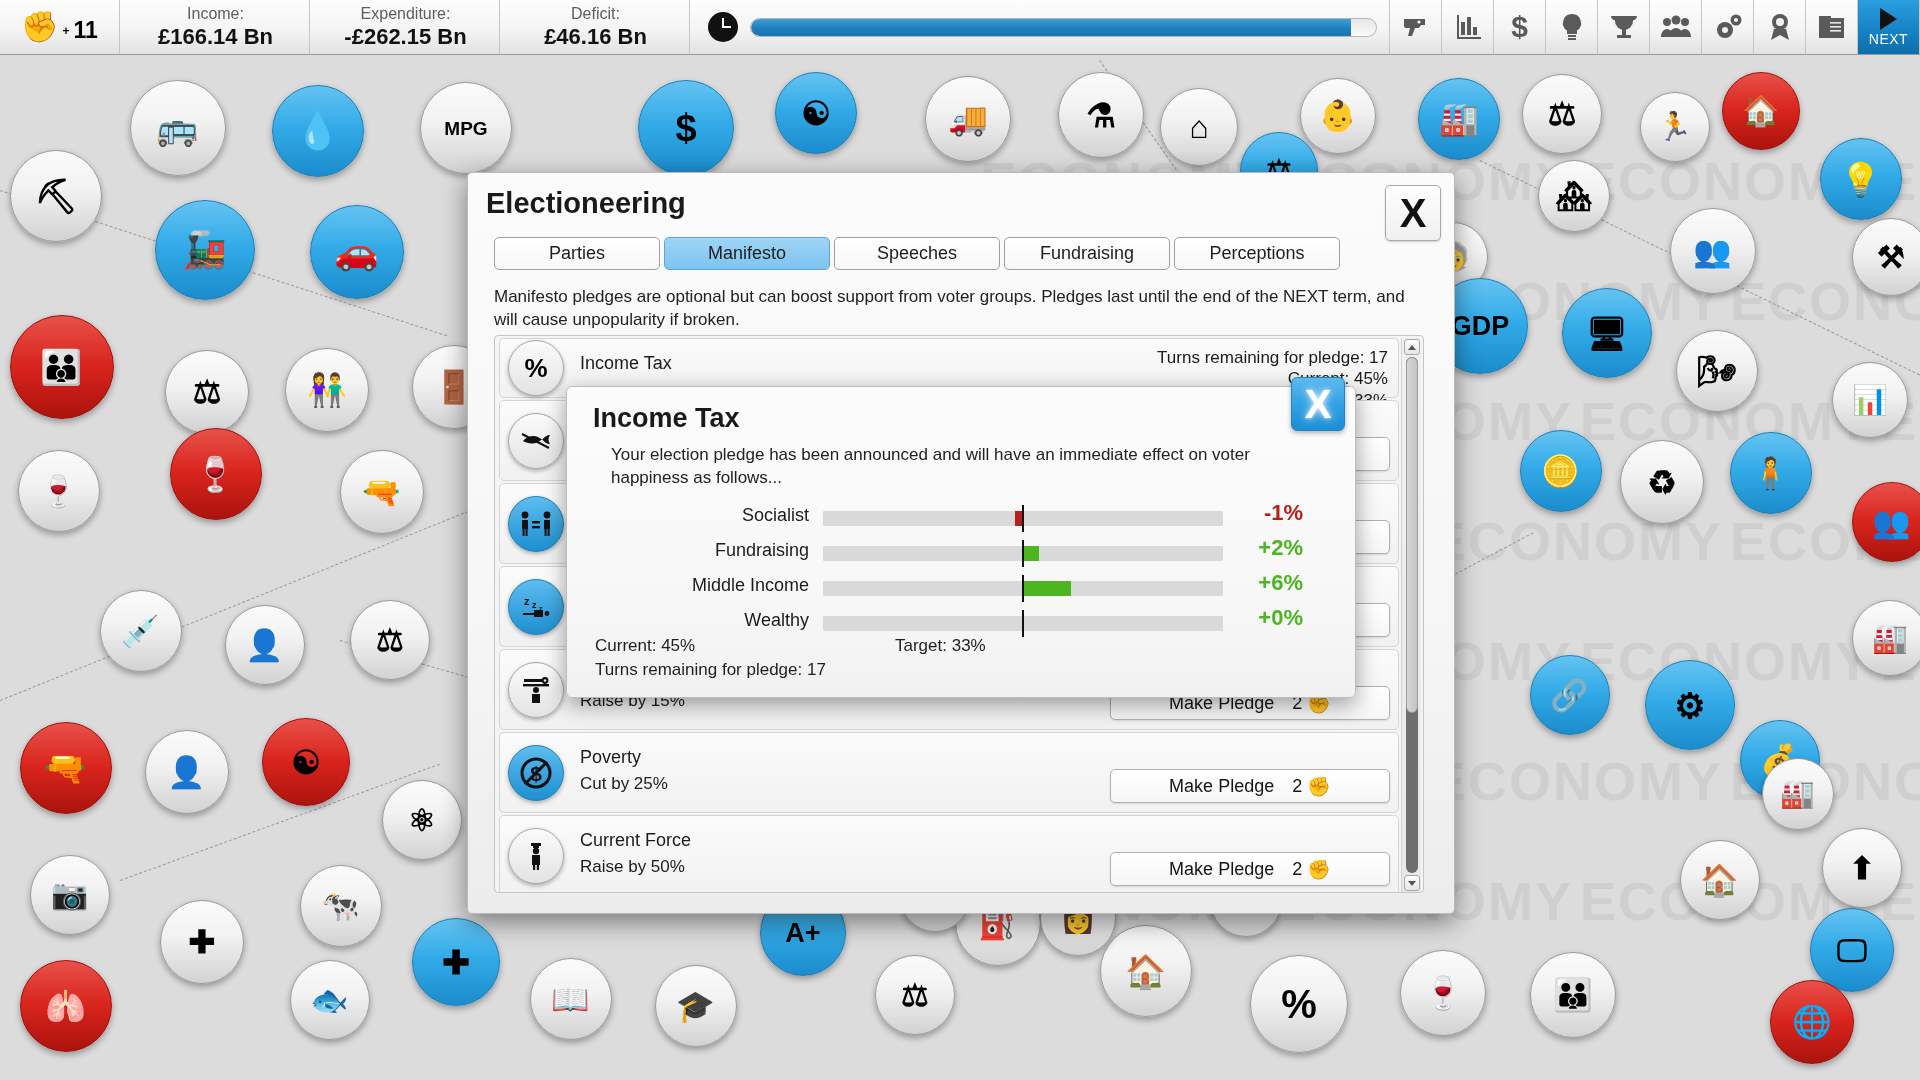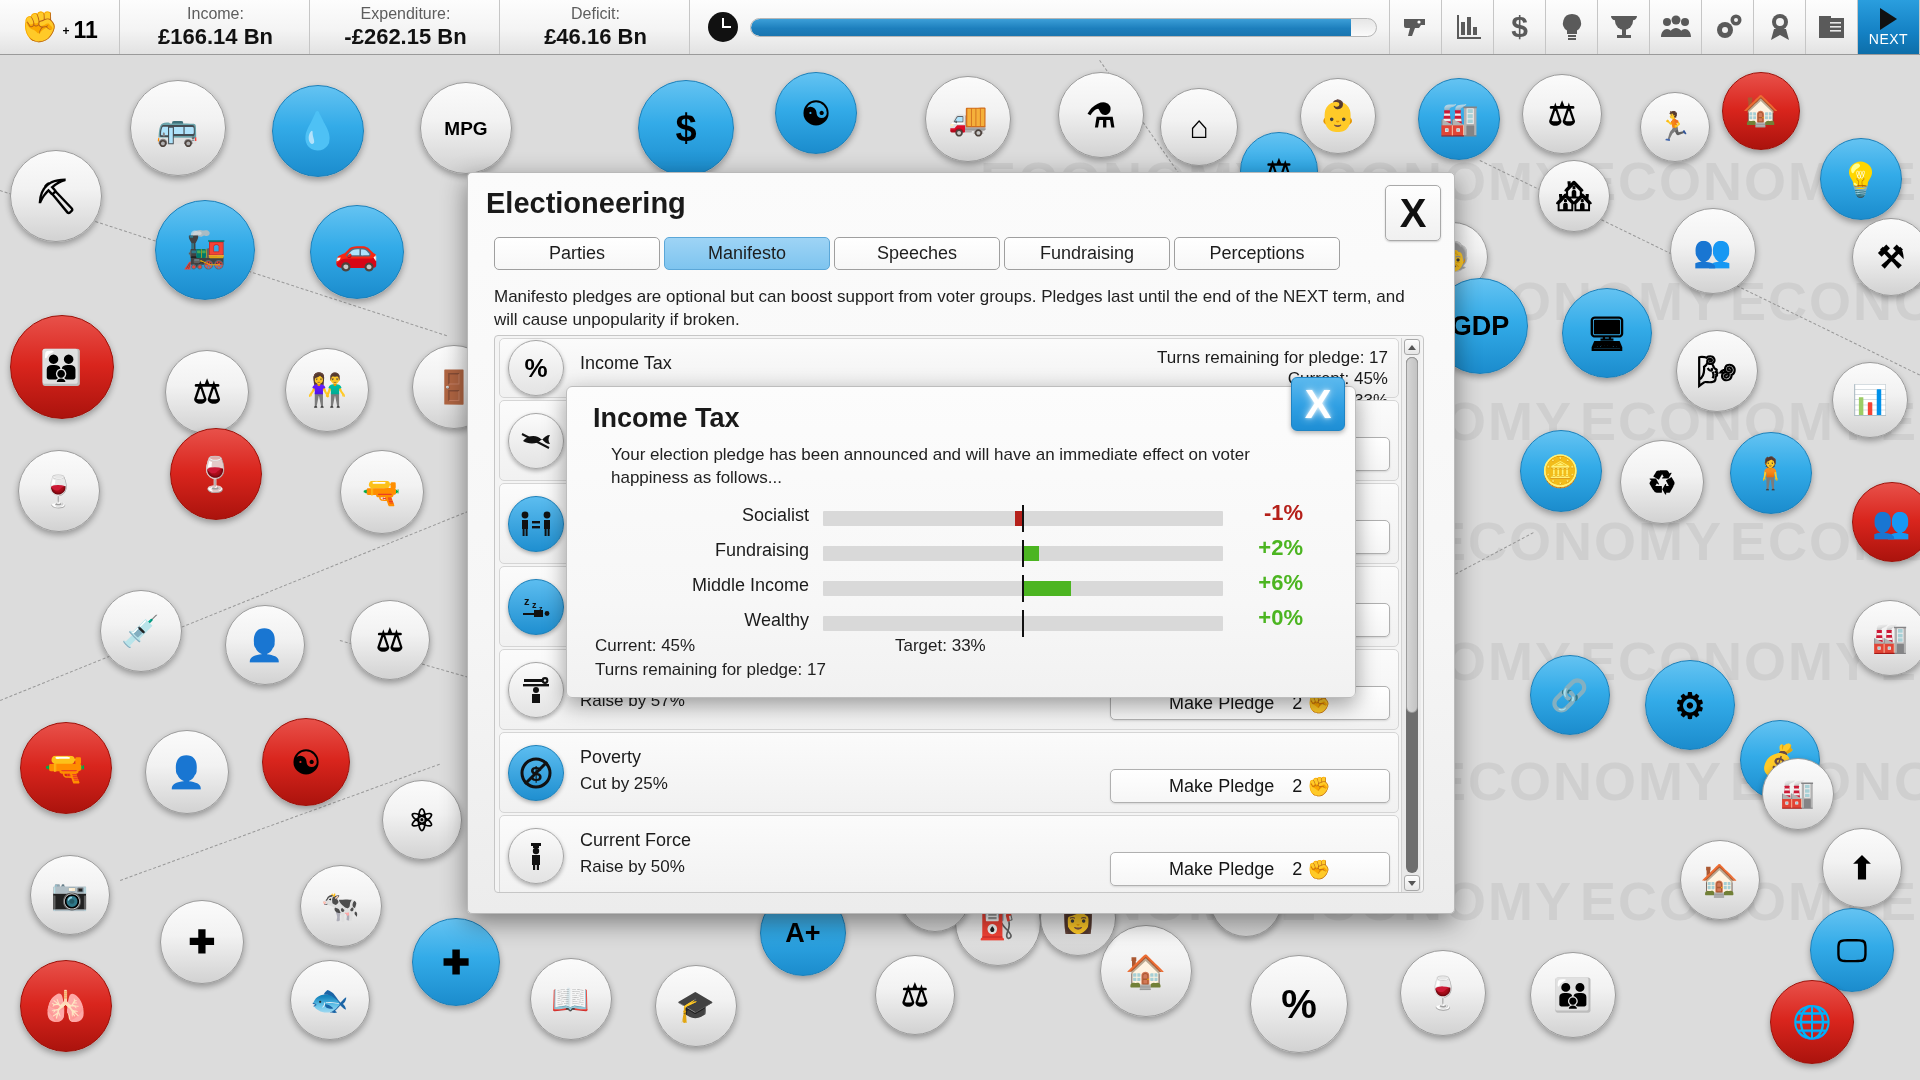--- a/index.html
+++ b/index.html
@@ -671,21 +671,21 @@
           <svg width="30" height="28" viewBox="0 0 30 28">
               <rect x="3" y="3" width="18" height="3" fill="#111"></rect>
               <circle cx="24" cy="4.5" r="3.4" fill="#111"></circle>
               <circle cx="24" cy="4.5" r="1.2" fill="#f0f0f0"></circle>
               <rect x="2" y="8" width="26" height="2.4" fill="#111"></rect>
               <circle cx="15" cy="14" r="3" fill="#111"></circle>
               <rect x="11" y="18" width="8" height="9" fill="#111"></rect>
             </svg>
         </div>
         <div class="rowtitle"></div>
-        <div class="rowsub">Raise by  57%</div>
+        <div class="rowsub">Raise by  15%</div>
         <div class="pledgebtn">
           <span>Make Pledge</span>
           <span class="cost">
             <span>2</span>
             <span class="fist">✊</span>
           </span>
         </div>
       </div>
 
       <div class="row">

